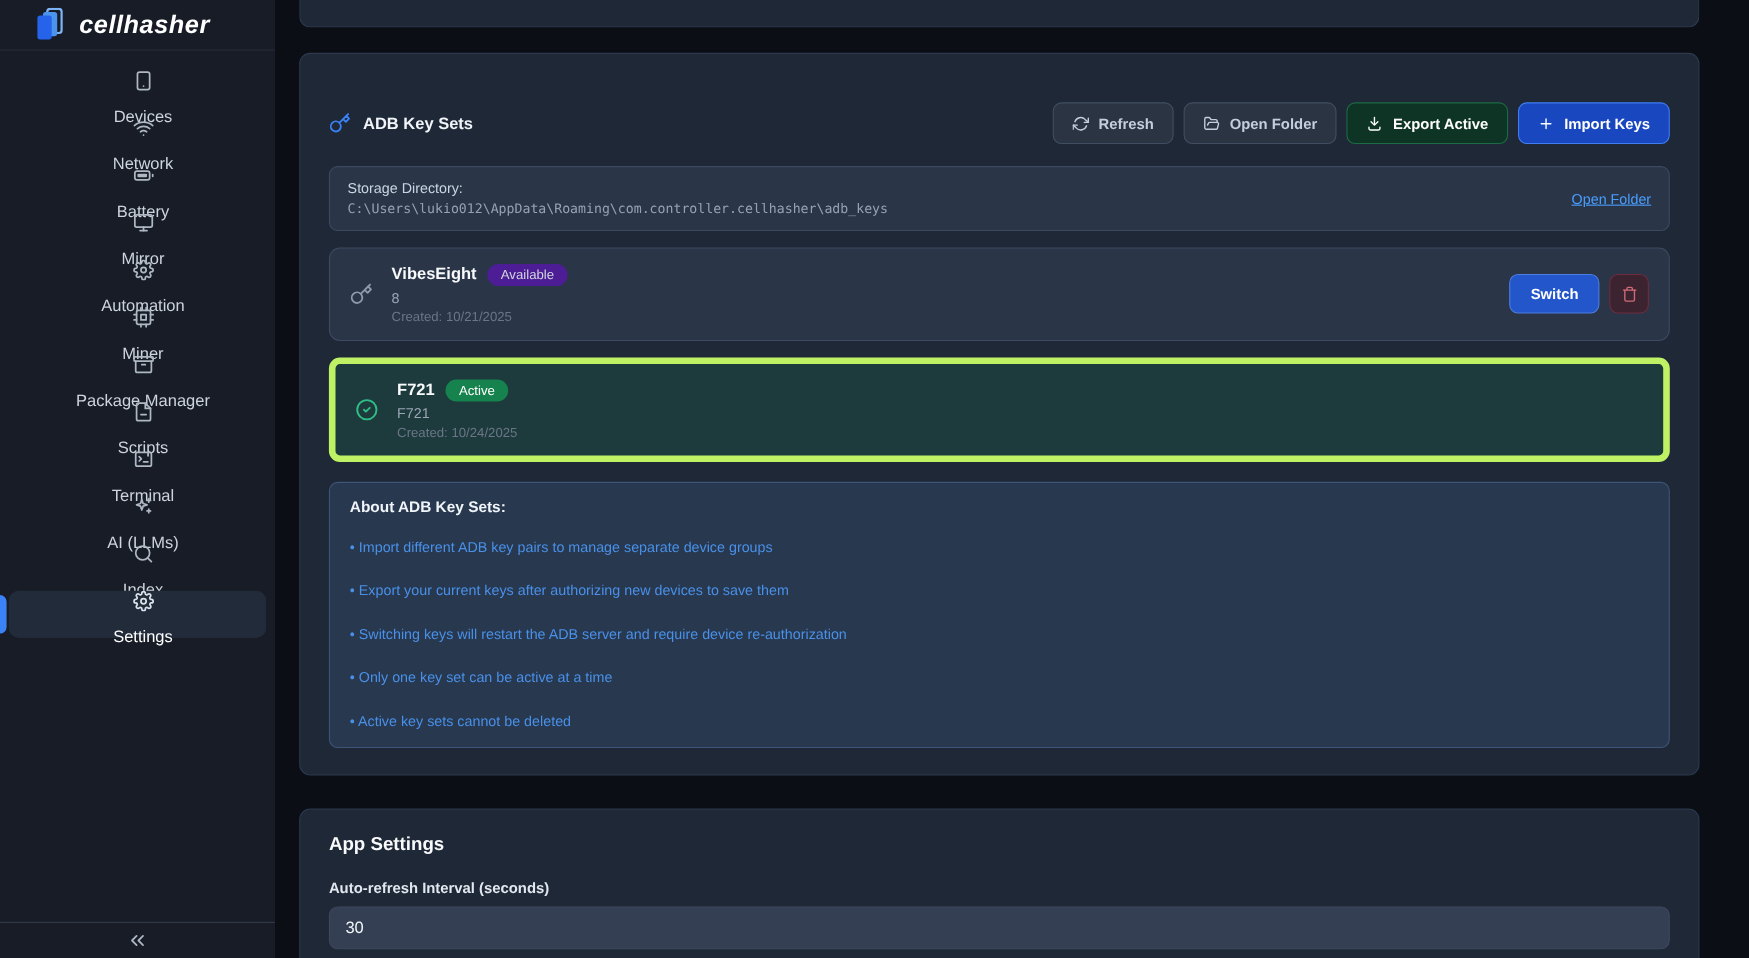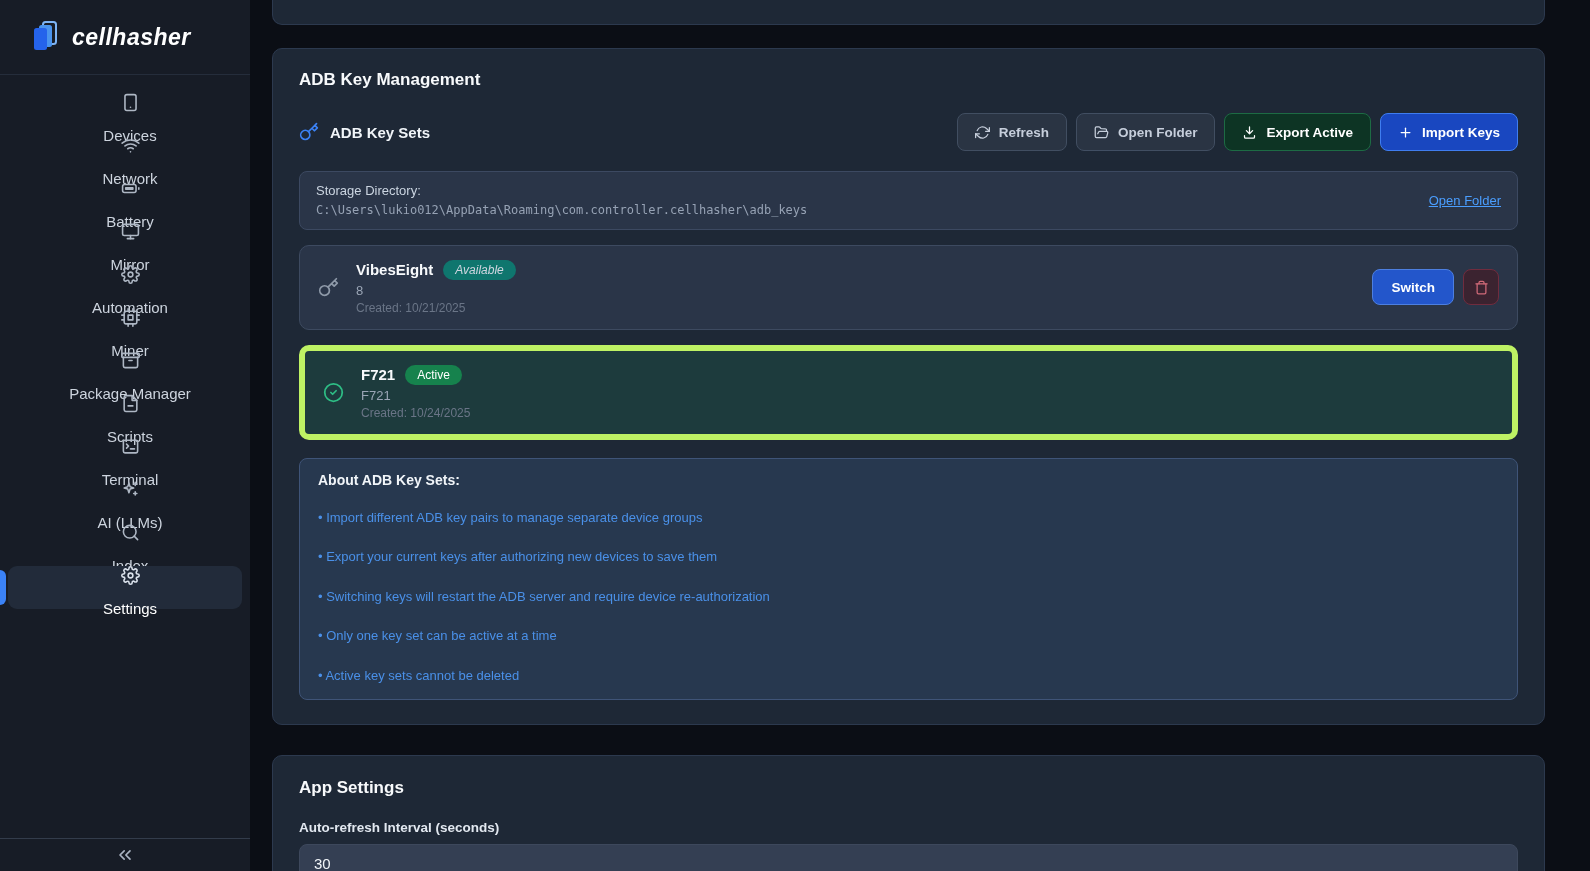--- a/index.html
+++ b/index.html
@@ -13,21 +13,21 @@
   svg { display:block; }
 
   
   .sidebar {
     width:250px; min-width:250px; height:871px;
     background:#171c26;
     display:flex; flex-direction:column;
     position:relative;
   }
   .logo-bar {
-    height:75px; display:flex; align-items:center; gap:10px;
+    height:46px; display:flex; align-items:center; gap:10px;
     padding:0 18px 0 32px;
     border-bottom:1px solid #252d3b;
   }
   .logo-mark { width:30px; height:32px; }
   .logo-text {
     font-size:23px; font-weight:bold; font-style:italic;
     letter-spacing:0.5px; color:#ffffff;
   }
   .nav { padding:18px 8px 0 8px; flex:1; }
   .nav-item {
@@ -114,21 +114,21 @@
   .keyset-active { background:#1d3b3d; border:6px solid #bef264; }
   .keyset-icon { width:21px; height:21px; margin-right:17px; flex:none; }
   .keyset-icon.gray { color:#8e99a8; }
   .keyset-icon.green { color:#2ebd85; }
   .keyset-body { flex:1; }
   .keyset-name-row { display:flex; align-items:center; gap:10px; }
   .keyset-name { font-size:15px; font-weight:bold; color:#f8fafc; }
   .badge {
     font-size:12px; padding:3px 12px; border-radius:999px; font-weight:normal;
   }
-  .badge-available { background:#0f766e; color:#cfd6e0;font-style:italic; }
+  .badge-available { background:#4c1d95; color:#cfd6e0; }
   .badge-active { background:#16824d; color:#ffffff; }
   .keyset-desc { font-size:13px; color:#9aa5b5; margin-top:3px; }
   .keyset-created { font-size:12px; color:#6a7587; margin-top:3px; }
   .keyset-actions { display:flex; align-items:center; gap:9px; }
   .btn-switch {
     height:36px; padding:0 18px; border-radius:8px;
     background:#2356cb; border:1px solid #4d7fe0;
     color:#ffffff; font-size:13.5px; font-weight:bold;
     display:flex; align-items:center; cursor:pointer;
   }
@@ -292,21 +292,20 @@
         <polyline points="18 17 13 12 18 7"></polyline>
       </svg>
   </div>
 </aside>
 
 <main class="main">
 
   <div class="card card-partial"></div>
 
   <section class="card card-adb">
-    <h2 class="card-title">ADB Key Management</h2>
 
     <div class="section-row">
       <div class="section-left">
         <svg class="kicon" viewBox="0 0 24 24" fill="none" stroke="currentColor" stroke-width="2" stroke-linecap="round" stroke-linejoin="round">
             <path d="M21 2l-2 2m-7.61 7.61a5.5 5.5 0 1 1-7.778 7.778 5.5 5.5 0 0 1 7.777-7.777zm0 0L15.5 7.5m0 0l3 3L22 7l-3-3m-3.5 3.5L19 4"></path>
           </svg>
         <span class="section-title">ADB Key Sets</span>
       </div>
       <div class="btn-row">
         <button class="btn btn-neutral">

